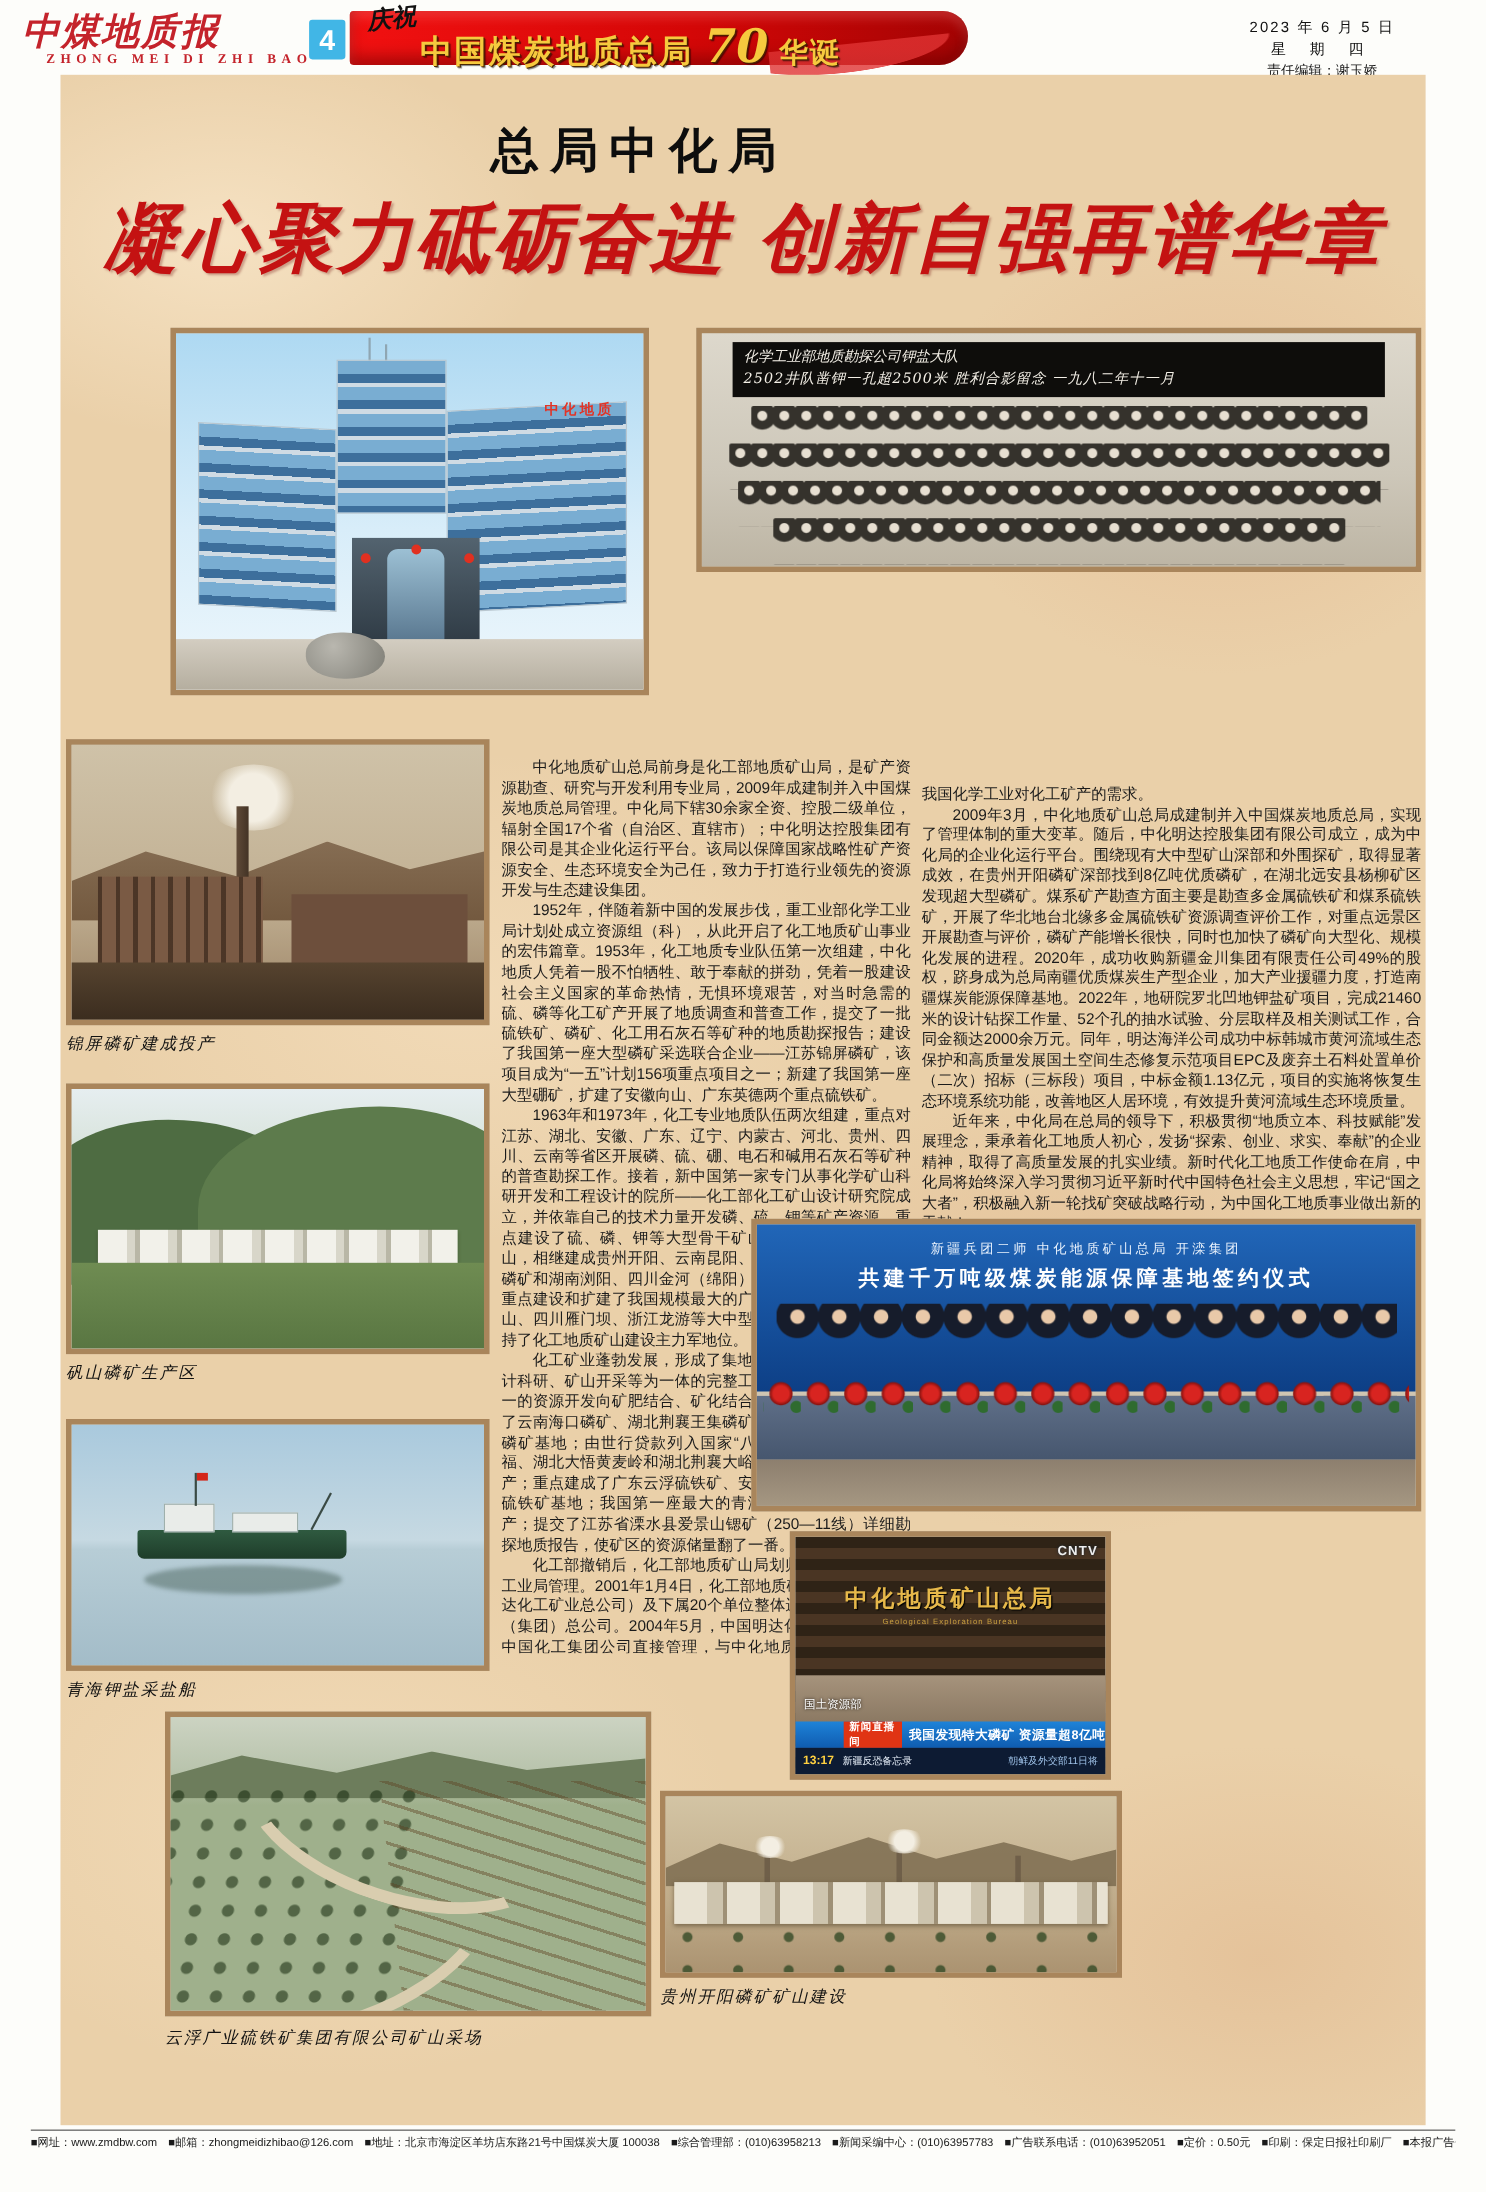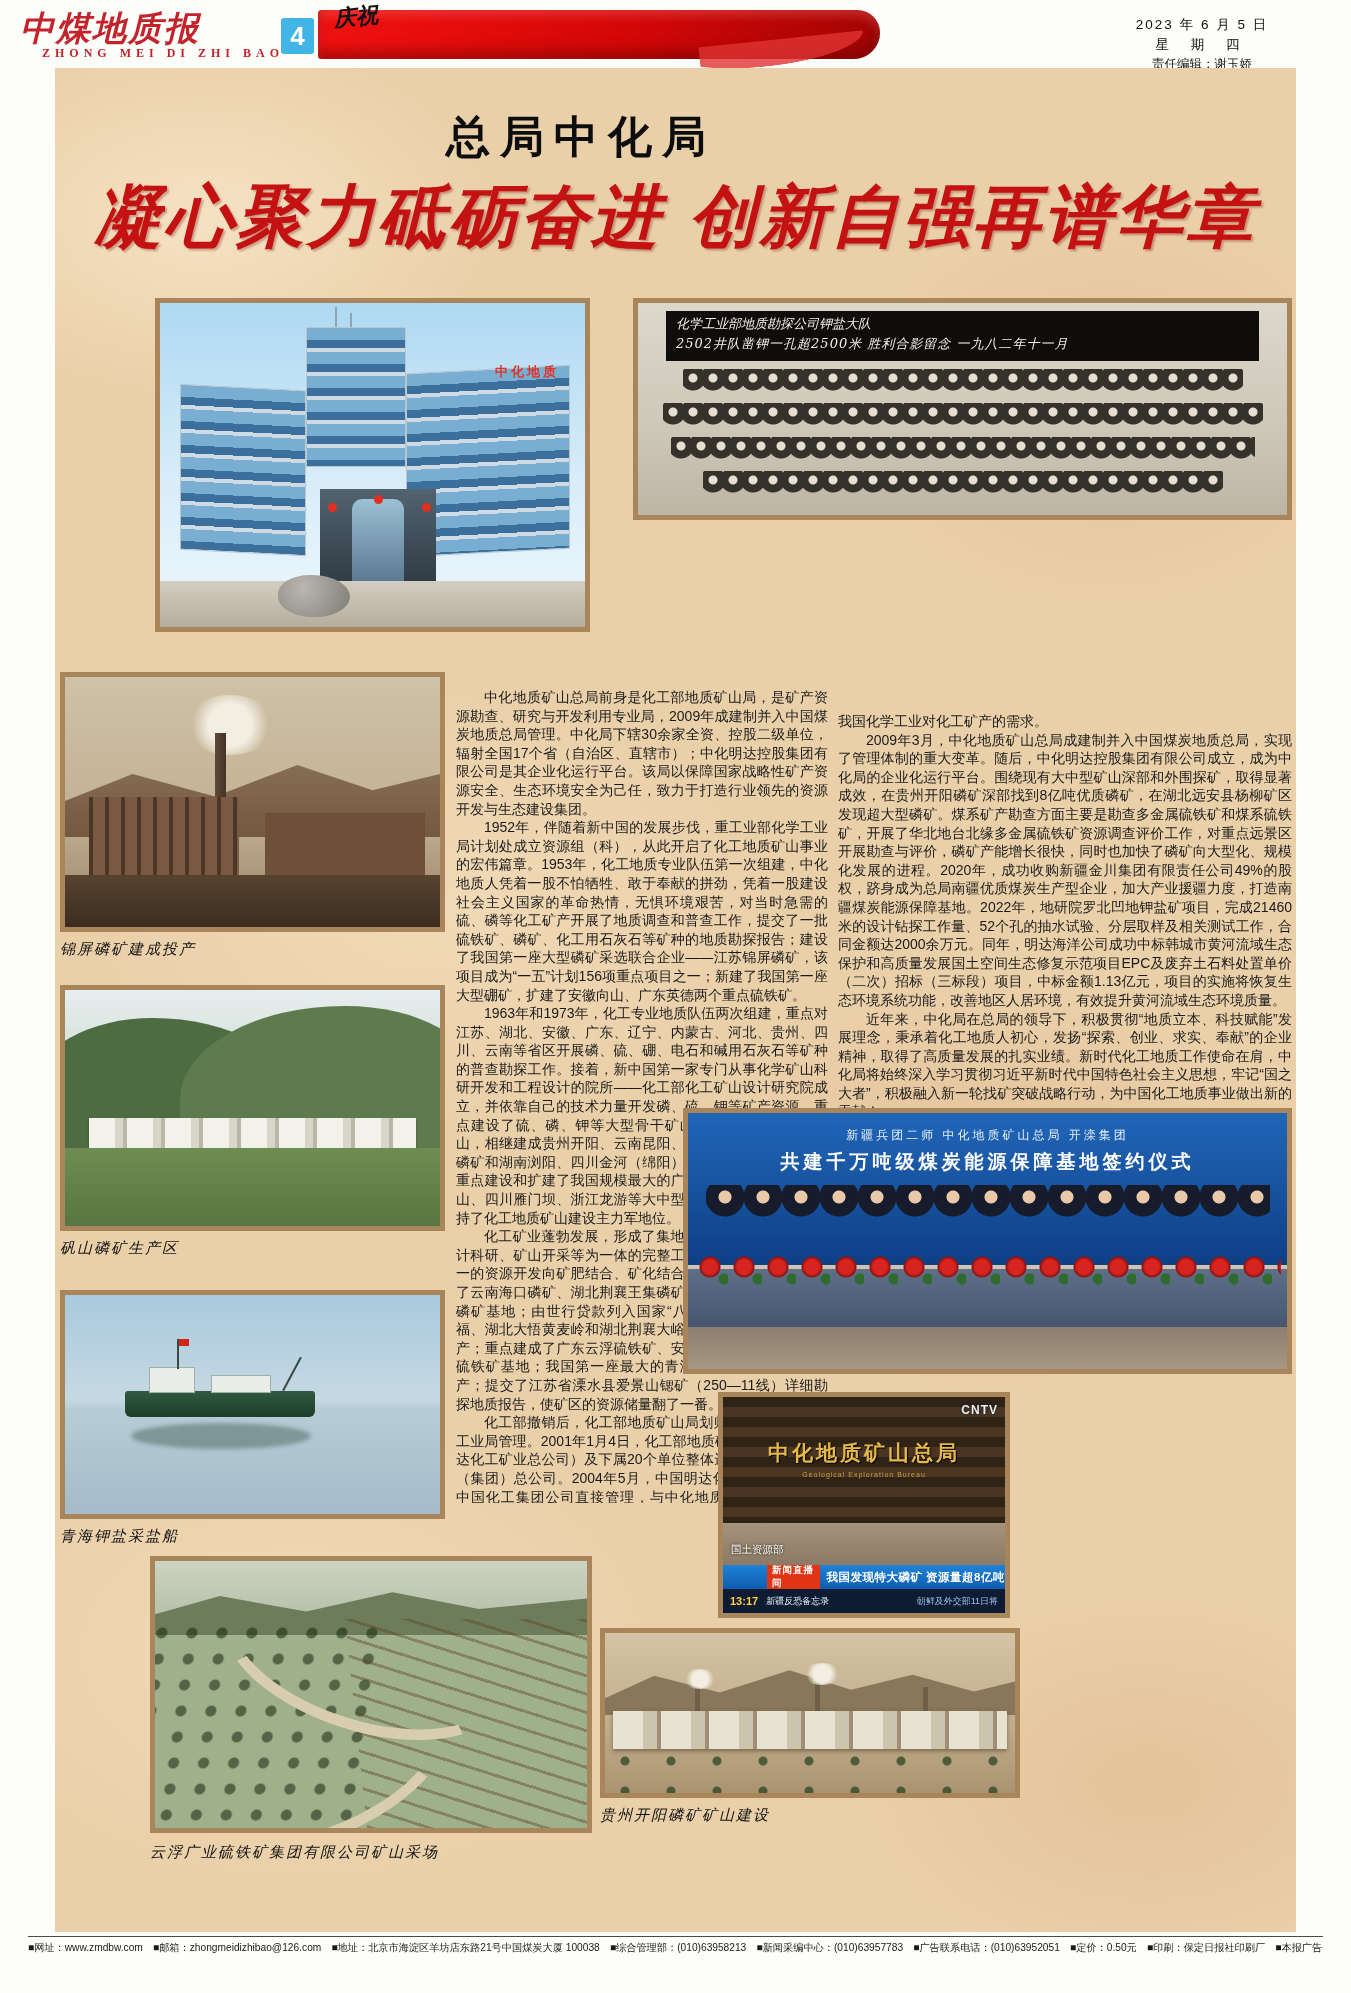--- a/index.html
+++ b/index.html
@@ -144,20 +144,25 @@
 <div id="page">
 
   <div class="logo-title">中煤地质报</div>
   <div class="logo-sub">ZHONG MEI DI ZHI BAO</div>
   <div class="page-num">4</div>
 
   <div class="banner">
     <div class="ribbon"></div>
     <div class="swoosh"></div>
     <div class="qz">庆祝</div>
+    <div class="goldrow">
+      <span class="gold gold-org">中国煤炭地质总局</span>
+      <span class="gold gold-70">70</span>
+      <span class="gold gold-hd">华诞</span>
+    </div>
   </div>
 
   <div class="dateblock">
     <div class="d1">2023 年 6 月 5 日</div>
     <div class="d2">星 期 四</div>
     <div class="d3">责任编辑：谢玉娇</div>
   </div>
 
   <div class="paper"></div>
 

